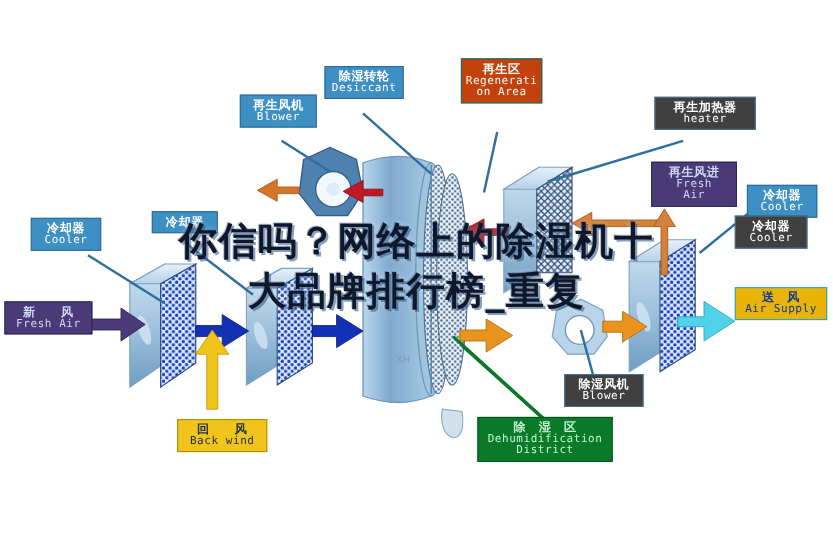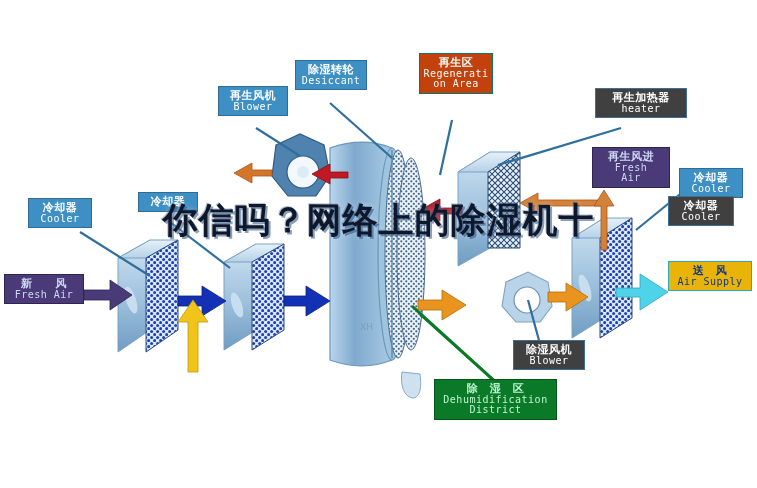--- a/index.html
+++ b/index.html
@@ -222,34 +222,39 @@
   <div class="label lbl-blue2" style="left:668px;top:196px;width:66px;padding:3px 2px;font-size:11px;">
     <span class="cn">冷却器</span>
     <span class="en" style="font-size:10px;">Cooler</span>
   </div>
 
   <div class="label lbl-purple" style="left:4px;top:274px;width:80px;padding:3px 2px;font-size:11px;">
     <span class="cn">新　　风</span>
     <span class="en" style="font-size:10px;">Fresh Air</span>
   </div>
 
+  <div class="label lbl-yellow" style="left:161px;top:381px;width:82px;padding:3px 2px;font-size:11px;">
+    <span class="cn">回　　风</span>
+    <span class="en" style="font-size:10px;">Back wind</span>
+  </div>
 
   <div class="label lbl-blue2" style="left:513px;top:340px;width:72px;padding:3px 2px;font-size:11px;">
     <span class="cn">除湿风机</span>
     <span class="en" style="font-size:10px;">Blower</span>
   </div>
 
   <div class="label lbl-green" style="left:434px;top:379px;width:123px;padding:3px 2px;font-size:11px;">
     <span class="cn">除　湿　区</span>
     <span class="en" style="font-size:10px;">Dehumidification</span>
     <span class="en" style="font-size:10px;">District</span>
   </div>
 
   <div class="label lbl-cyan" style="left:668px;top:261px;width:84px;padding:3px 2px;font-size:11px;">
     <span class="cn">送　风</span>
     <span class="en" style="font-size:10px;">Air Supply</span>
   </div>
 
   <div id="overlay">
     <span>你信吗？网络上的除湿机十</span>
+    <span class="l2">大品牌排行榜_重复</span>
   </div>
 
 </div>
 
 </body></html>

